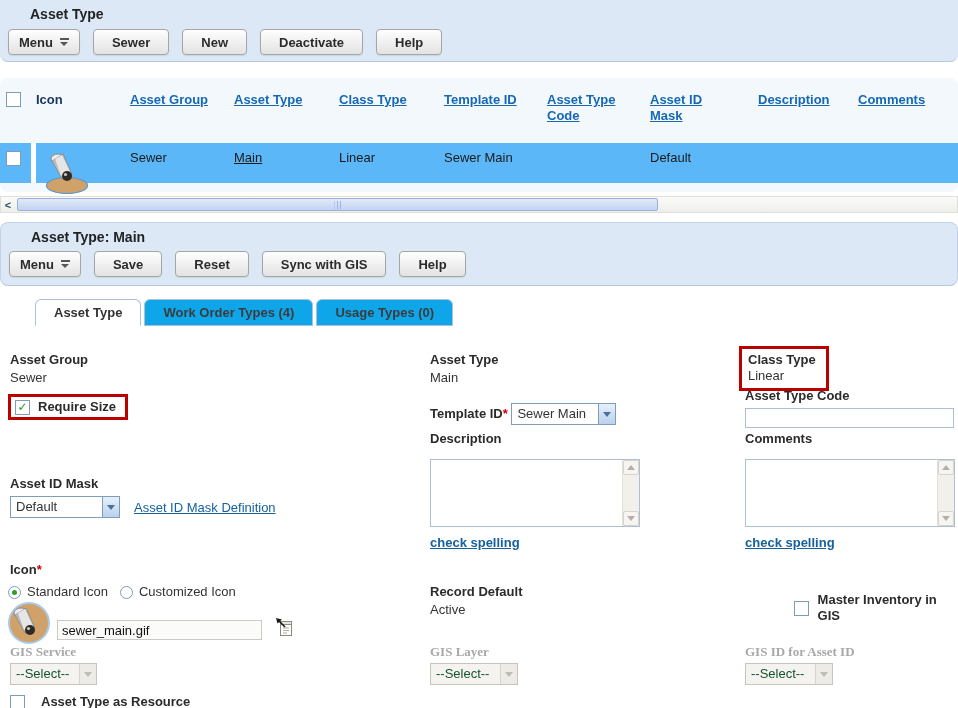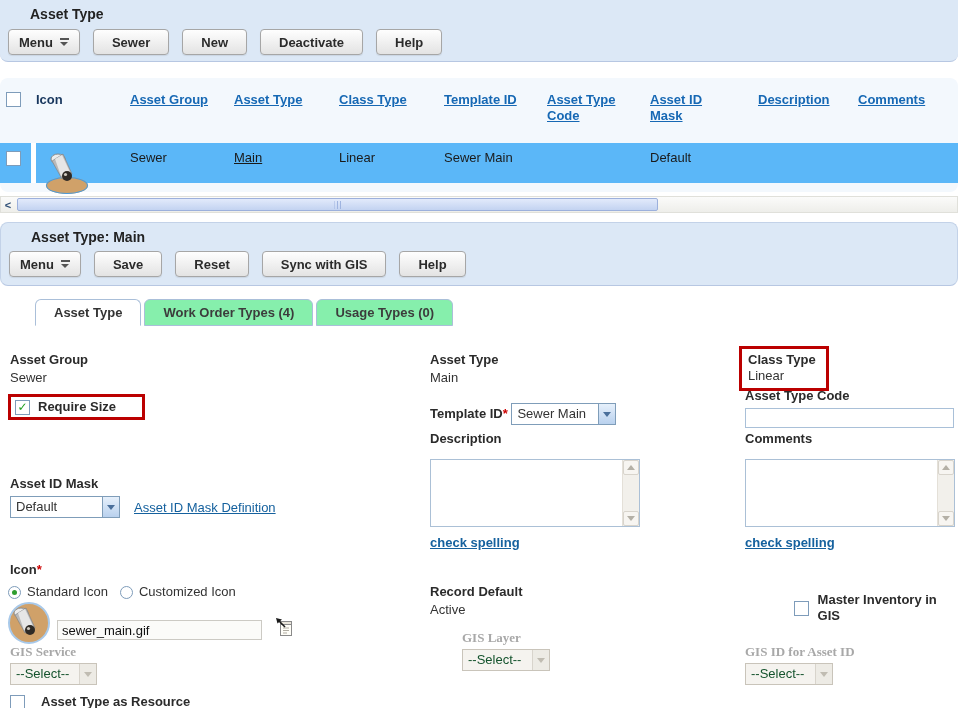--- a/index.html
+++ b/index.html
@@ -63,21 +63,21 @@
   .hs-track { position:relative; flex:1; }
   .hs-thumb { position:absolute; left:2px; top:1px; width:641px; height:13px;
     background:linear-gradient(#e2eafb,#c3d3f1); border:1px solid #9cb0dc; border-radius:2px; cursor:pointer; }
   .hs-thumb::after { content:""; position:absolute; left:50%; top:2px; transform:translateX(-50%);
     width:7px; height:8px;
     background:repeating-linear-gradient(90deg,#9fb4e0 0,#9fb4e0 1px,transparent 1px,transparent 3px); }
 
   
   .tabs { position:absolute; left:0; top:299px; width:958px; height:27px; display:flex; padding-left:35px; gap:3px; }
   .tab { height:27px; padding:0 18px; display:flex; align-items:center; border:1px solid #aabfd9;
-    border-radius:6px 6px 0 0; background:#86efac; font-weight:bold; color:#3c3c3c; cursor:pointer; }
+    border-radius:6px 6px 0 0; background:#0ea5e9; font-weight:bold; color:#3c3c3c; cursor:pointer; }
   .tab.active { background:#fff; border-bottom-color:#fff; color:#333; }
 
   
   .form { position:absolute; left:0; top:326px; width:958px; height:382px; background:#fff; }
   .fgroup { position:absolute; }
   .flabel { font-weight:bold; color:#2b2b2b; line-height:16px; }
   .fvalue { color:#333; line-height:16px; }
   .req { color:#cc0000; font-weight:bold; }
   .flink { color:#15619e; text-decoration:underline; cursor:pointer; }
   .spell { font-weight:bold; }
@@ -203,21 +203,21 @@
     <div class="tab">Usage Types (0)</div>
   </div>
 
   <div class="form">
 
     <div class="fgroup" style="left:10px; top:26px;">
       <div class="flabel">Asset Group</div>
       <div class="fvalue" style="margin-top:2px;">Sewer</div>
     </div>
 
-    <div class="fgroup redbox rowflex" style="left:8px; top:68px; padding:2px 26px 2px 4px; gap:8px;">
+    <div class="fgroup redbox rowflex" style="left:8px; top:68px; padding:2px 9px 2px 4px; gap:8px;">
       <span class="cb checked"></span>
       <span class="flabel">Require Size</span>
     </div>
 
     <div class="fgroup" style="left:10px; top:150px;">
       <div class="flabel">Asset ID Mask</div>
       <div class="rowflex" style="margin-top:4px; gap:14px;">
         <div class="sel" style="width:110px;">
           <span class="sel-txt">Default</span>
           <span class="sel-btn">
@@ -307,21 +307,21 @@
         </span>
       </div>
       <div class="flink spell" style="margin-top:8px; display:inline-block;">check spelling</div>
     </div>
 
     <div class="fgroup" style="left:430px; top:258px;">
       <div class="flabel">Record Default</div>
       <div class="fvalue" style="margin-top:2px;">Active</div>
     </div>
 
-    <div class="fgroup" style="left:430px; top:304px;margin-left:32px;">
+    <div class="fgroup" style="left:430px; top:318px;">
       <div class="flabel gray">GIS Layer</div>
       <div class="sel disabled" style="width:88px; margin-top:3px;">
         <span class="sel-txt">--Select--</span>
         <span class="sel-btn">
             <span class="sel-arr"></span>
           </span>
       </div>
     </div>
 
     <div class="fgroup redbox" style="left:739px; top:20px; padding:3px 10px 4px 6px;">

